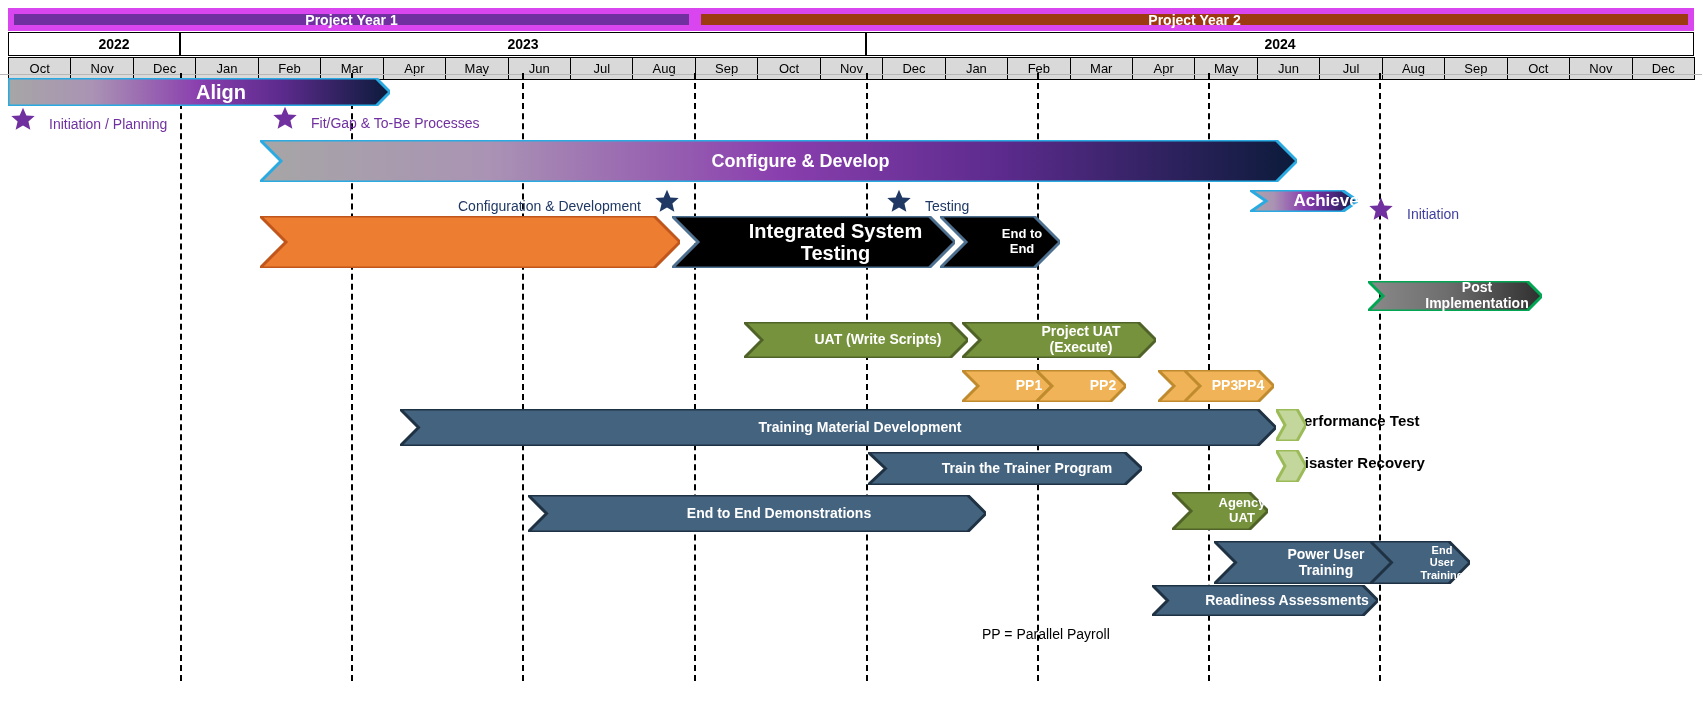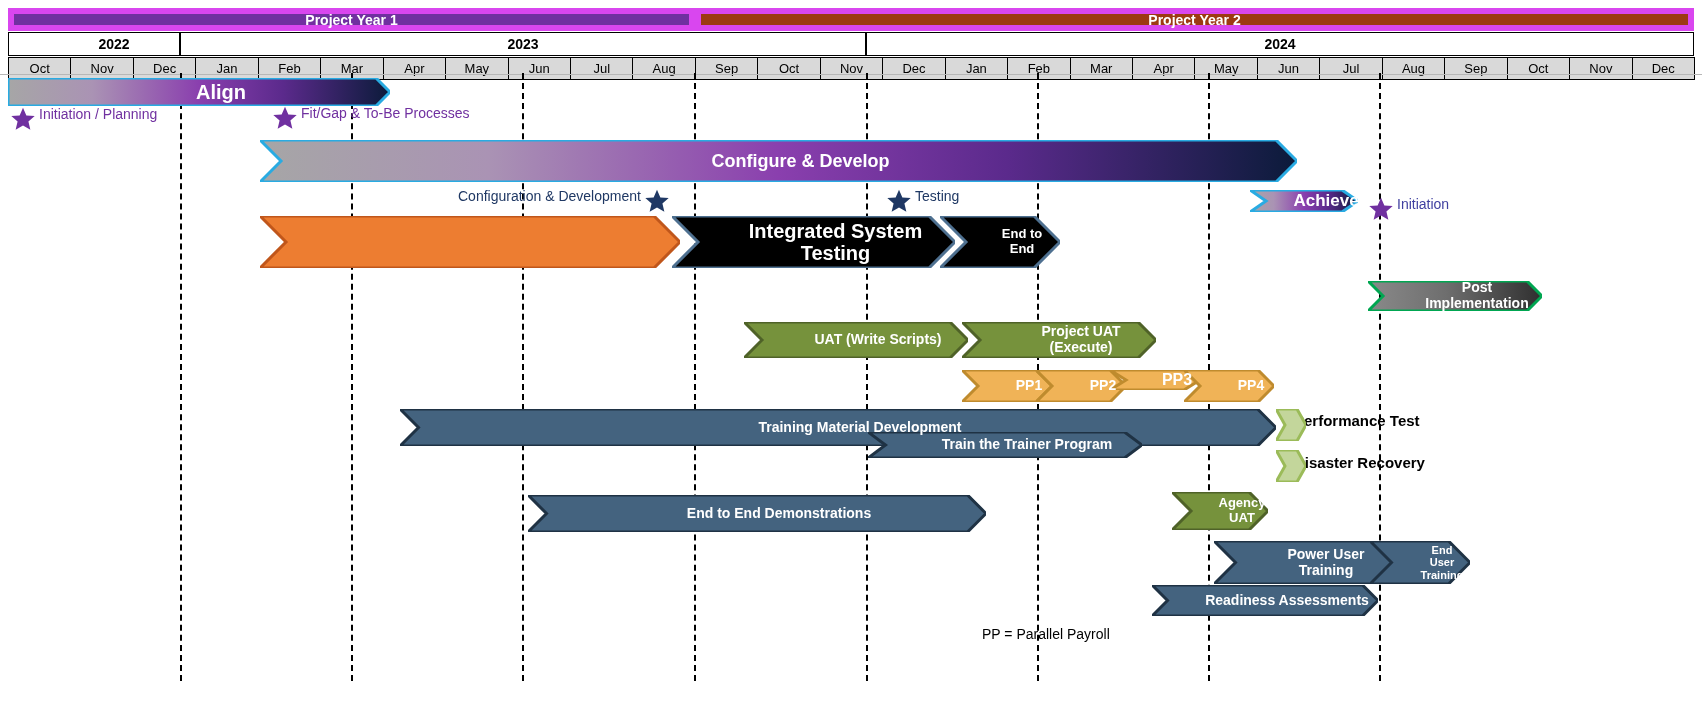--- a/index.html
+++ b/index.html
@@ -20,21 +20,21 @@
   .topline{position:absolute;left:0;top:74px;width:1702px;height:1px;background:#b7b7b7;}
 
   
   .bar{position:absolute;display:flex;align-items:center;justify-content:center;
        text-align:center;color:#fff;font-weight:bold;box-sizing:border-box;line-height:1.12;}
   .bar span{position:relative;z-index:2;padding:0 6px;margin-left:44px;}
 
   .shape{position:absolute;left:0;top:0;width:100%;height:100%;z-index:1;}
 
   .lbl{position:absolute;font-size:14px;white-space:nowrap;}
-  .milestone{position:absolute;display:flex;align-items:flex-start;gap:3px;white-space:nowrap;}
+  .milestone{position:absolute;display:flex;align-items:flex-end;gap:13px;white-space:nowrap;}
   .star{display:inline-block;width:26px;height:26px;}
 
   .footnote{position:absolute;font-size:14px;color:#000;}
 </style>
 </head>
 <body>
 
 <div class="root">
 
   <div class="hdr" id="hdr">
@@ -239,21 +239,21 @@
           <path d="M0,0 L74,0 L90,16 L74,32 L0,32 L16,16 Z" fill="#F0B357" stroke="#BF8B2E" stroke-width="3" vector-effect="non-scaling-stroke"></path>
         </svg>
         <span>PP1</span>
       </div>
       <div class="bar" style="left: 1036px; top: 370px; width: 90px; height: 32px; font-size: 14px;">
         <svg class="shape" viewBox="0 0 90 32" preserveAspectRatio="none">
           <path d="M0,0 L74,0 L90,16 L74,32 L0,32 L16,16 Z" fill="#F0B357" stroke="#BF8B2E" stroke-width="3" vector-effect="non-scaling-stroke"></path>
         </svg>
         <span>PP2</span>
       </div>
-      <div class="bar" style="left: 1110px; top: 370px; width: 90px; height: 20px; font-size: 16px;">
+      <div class="bar" style="left: 1158px; top: 370px; width: 90px; height: 32px; font-size: 14px;">
         <svg class="shape" viewBox="0 0 90 32" preserveAspectRatio="none">
           <path d="M0,0 L74,0 L90,16 L74,32 L0,32 L16,16 Z" fill="#F0B357" stroke="#BF8B2E" stroke-width="3" vector-effect="non-scaling-stroke"></path>
         </svg>
         <span>PP3</span>
       </div>
       <div class="bar" style="left: 1184px; top: 370px; width: 90px; height: 32px; font-size: 14px;">
         <svg class="shape" viewBox="0 0 90 32" preserveAspectRatio="none">
           <path d="M0,0 L74,0 L90,16 L74,32 L0,32 L16,16 Z" fill="#F0B357" stroke="#BF8B2E" stroke-width="3" vector-effect="non-scaling-stroke"></path>
         </svg>
         <span>PP4</span>
@@ -263,21 +263,21 @@
           <path d="M0,0 L857.5,0 L876,18.5 L857.5,37 L0,37 L18.5,18.5 Z" fill="#44637F" stroke="#1F3244" stroke-width="3" vector-effect="non-scaling-stroke"></path>
         </svg>
         <span>Training Material Development</span>
       </div>
       <div class="bar" style="left: 1276px; top: 409px; width: 30px; height: 32px; font-size: 12px;">
         <svg class="shape" viewBox="0 0 30 32" preserveAspectRatio="none">
           <path d="M0,0 L21,0 L30,16 L21,32 L0,32 L9,16 Z" fill="#C3D69B" stroke="#9BBB59" stroke-width="3" vector-effect="non-scaling-stroke"></path>
         </svg>
         <span></span>
       </div>
-      <div class="bar" style="left: 868px; top: 432px; width: 274px; height: 26px; font-size: 14px;">
+      <div class="bar" style="left: 868px; top: 452px; width: 274px; height: 33px; font-size: 14px;">
         <svg class="shape" viewBox="0 0 274 35" preserveAspectRatio="none">
           <path d="M0,0 L256.5,0 L274,17.5 L256.5,35 L0,35 L17.5,17.5 Z" fill="#44637F" stroke="#1F3244" stroke-width="3" vector-effect="non-scaling-stroke"></path>
         </svg>
         <span>Train the Trainer Program</span>
       </div>
       <div class="bar" style="left: 1276px; top: 450px; width: 30px; height: 32px; font-size: 12px;">
         <svg class="shape" viewBox="0 0 30 32" preserveAspectRatio="none">
           <path d="M0,0 L21,0 L30,16 L21,32 L0,32 L9,16 Z" fill="#C3D69B" stroke="#9BBB59" stroke-width="3" vector-effect="non-scaling-stroke"></path>
         </svg>
         <span></span>

